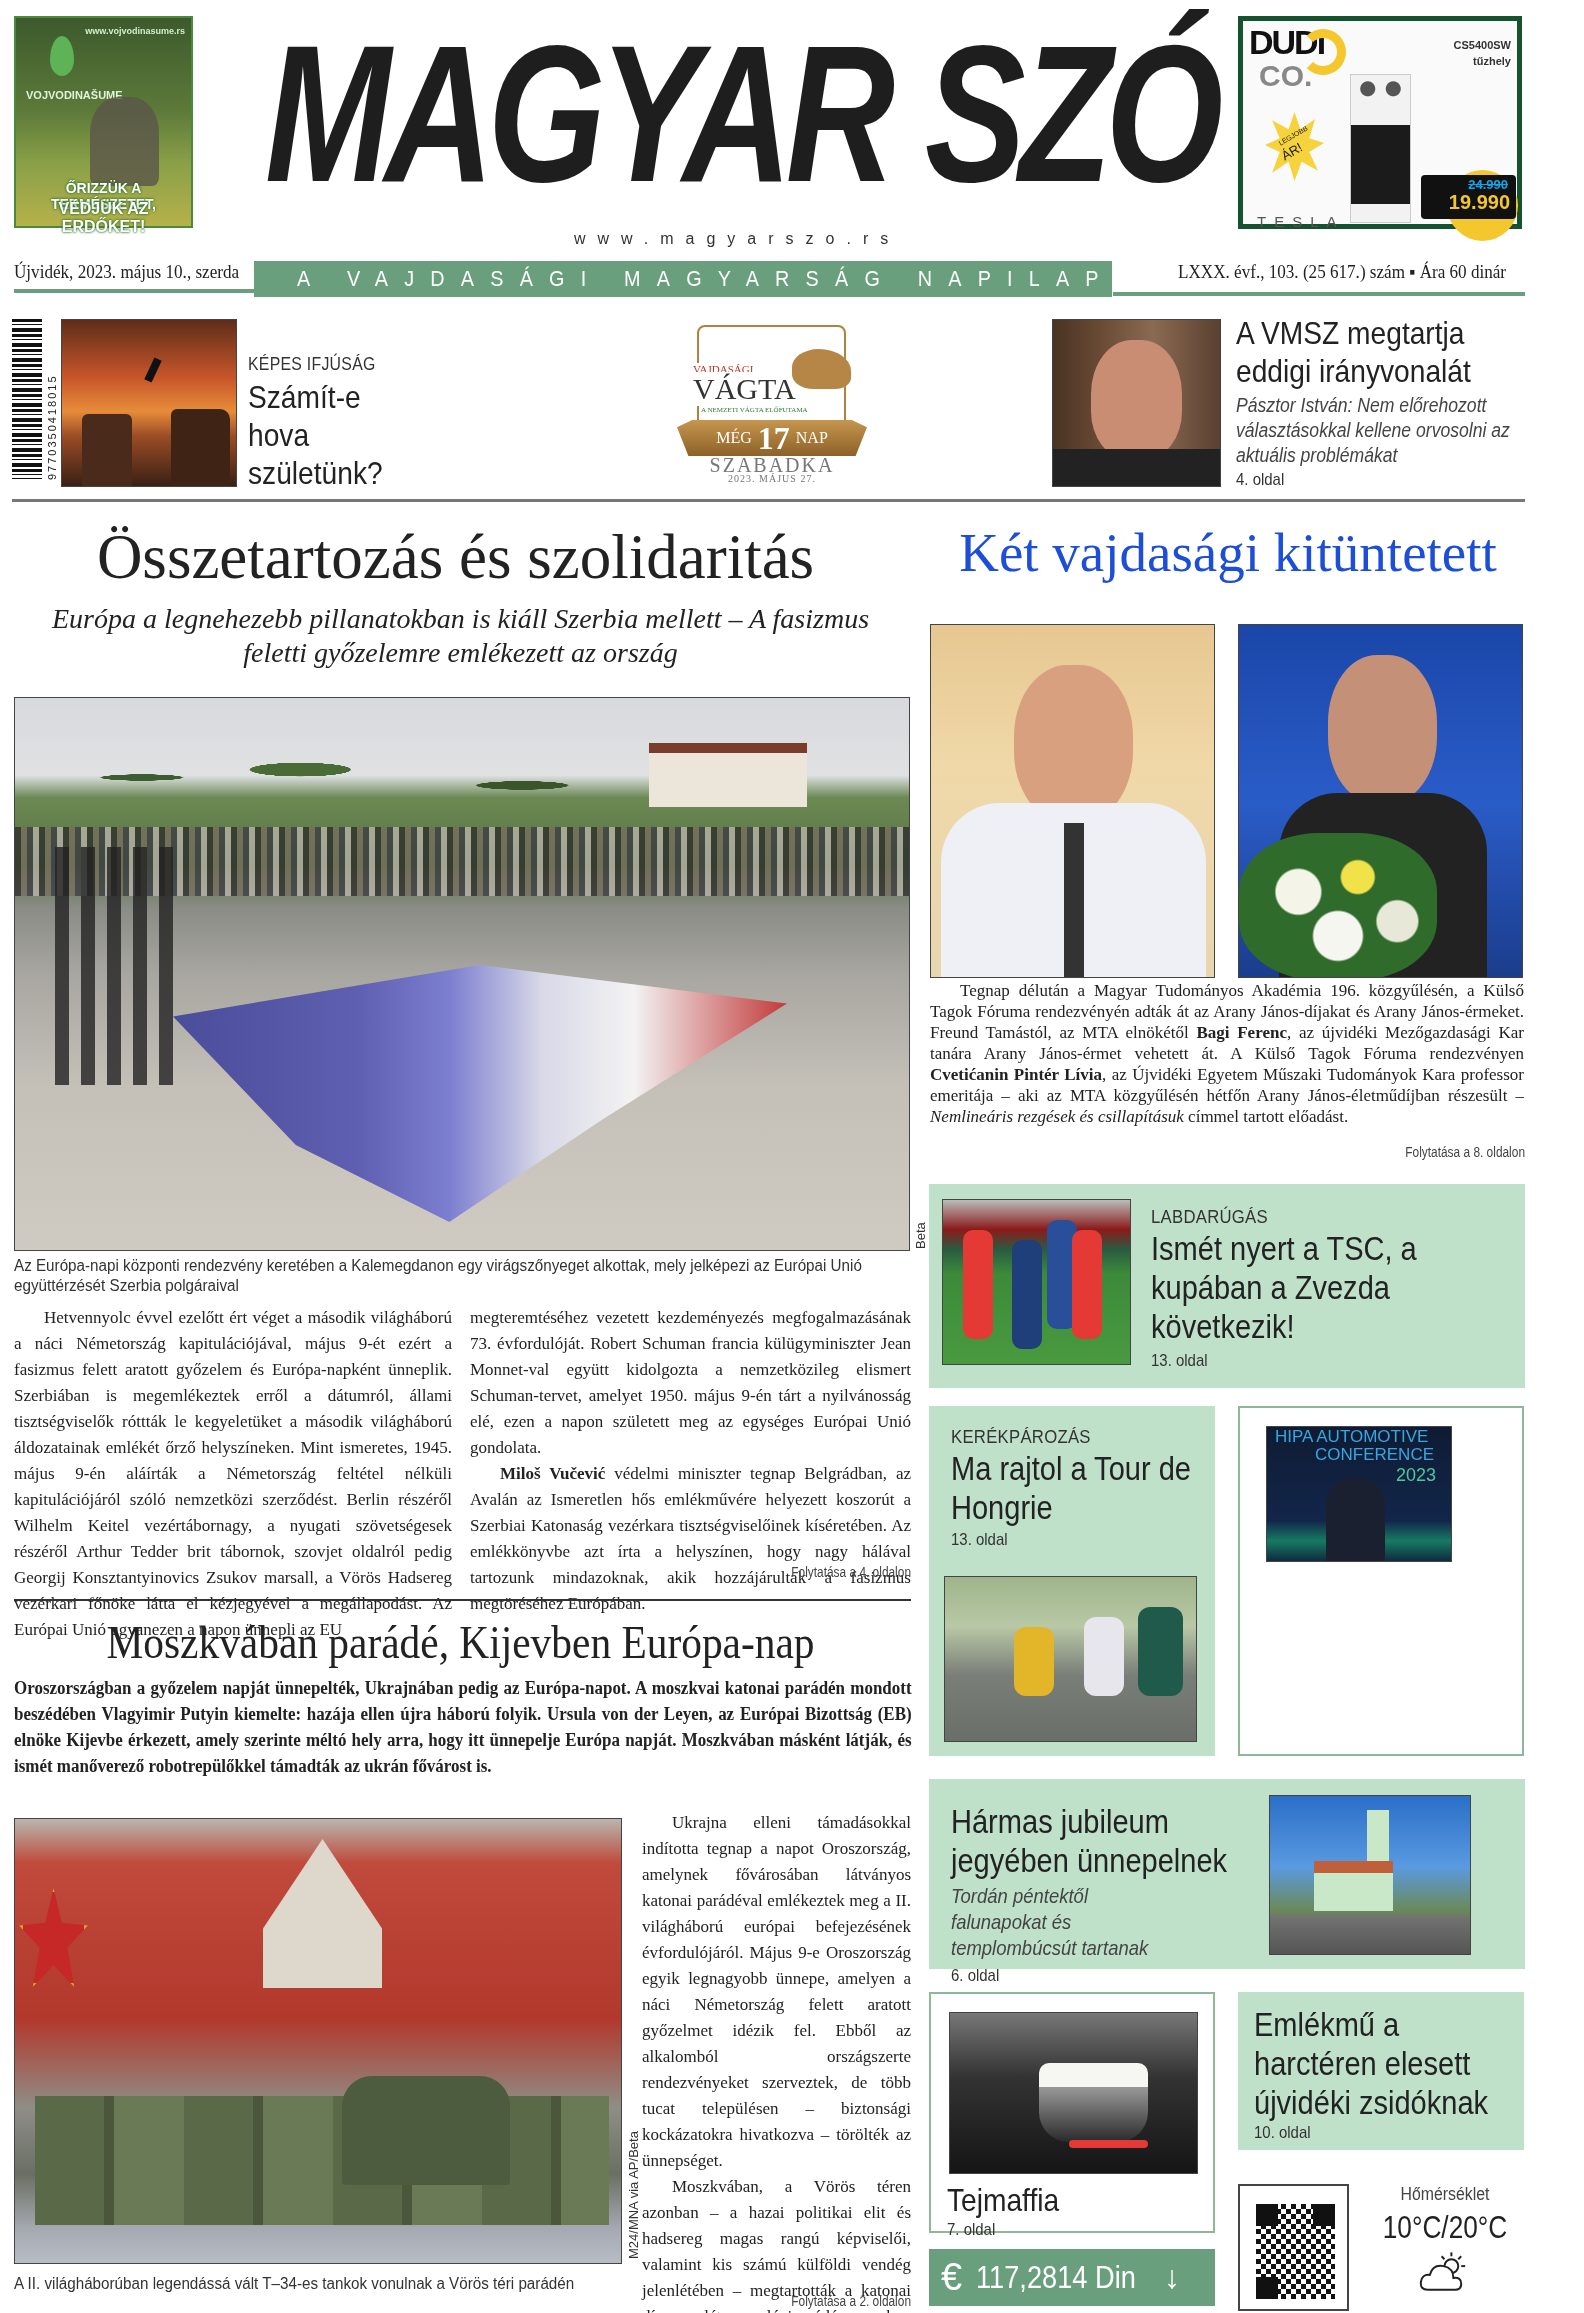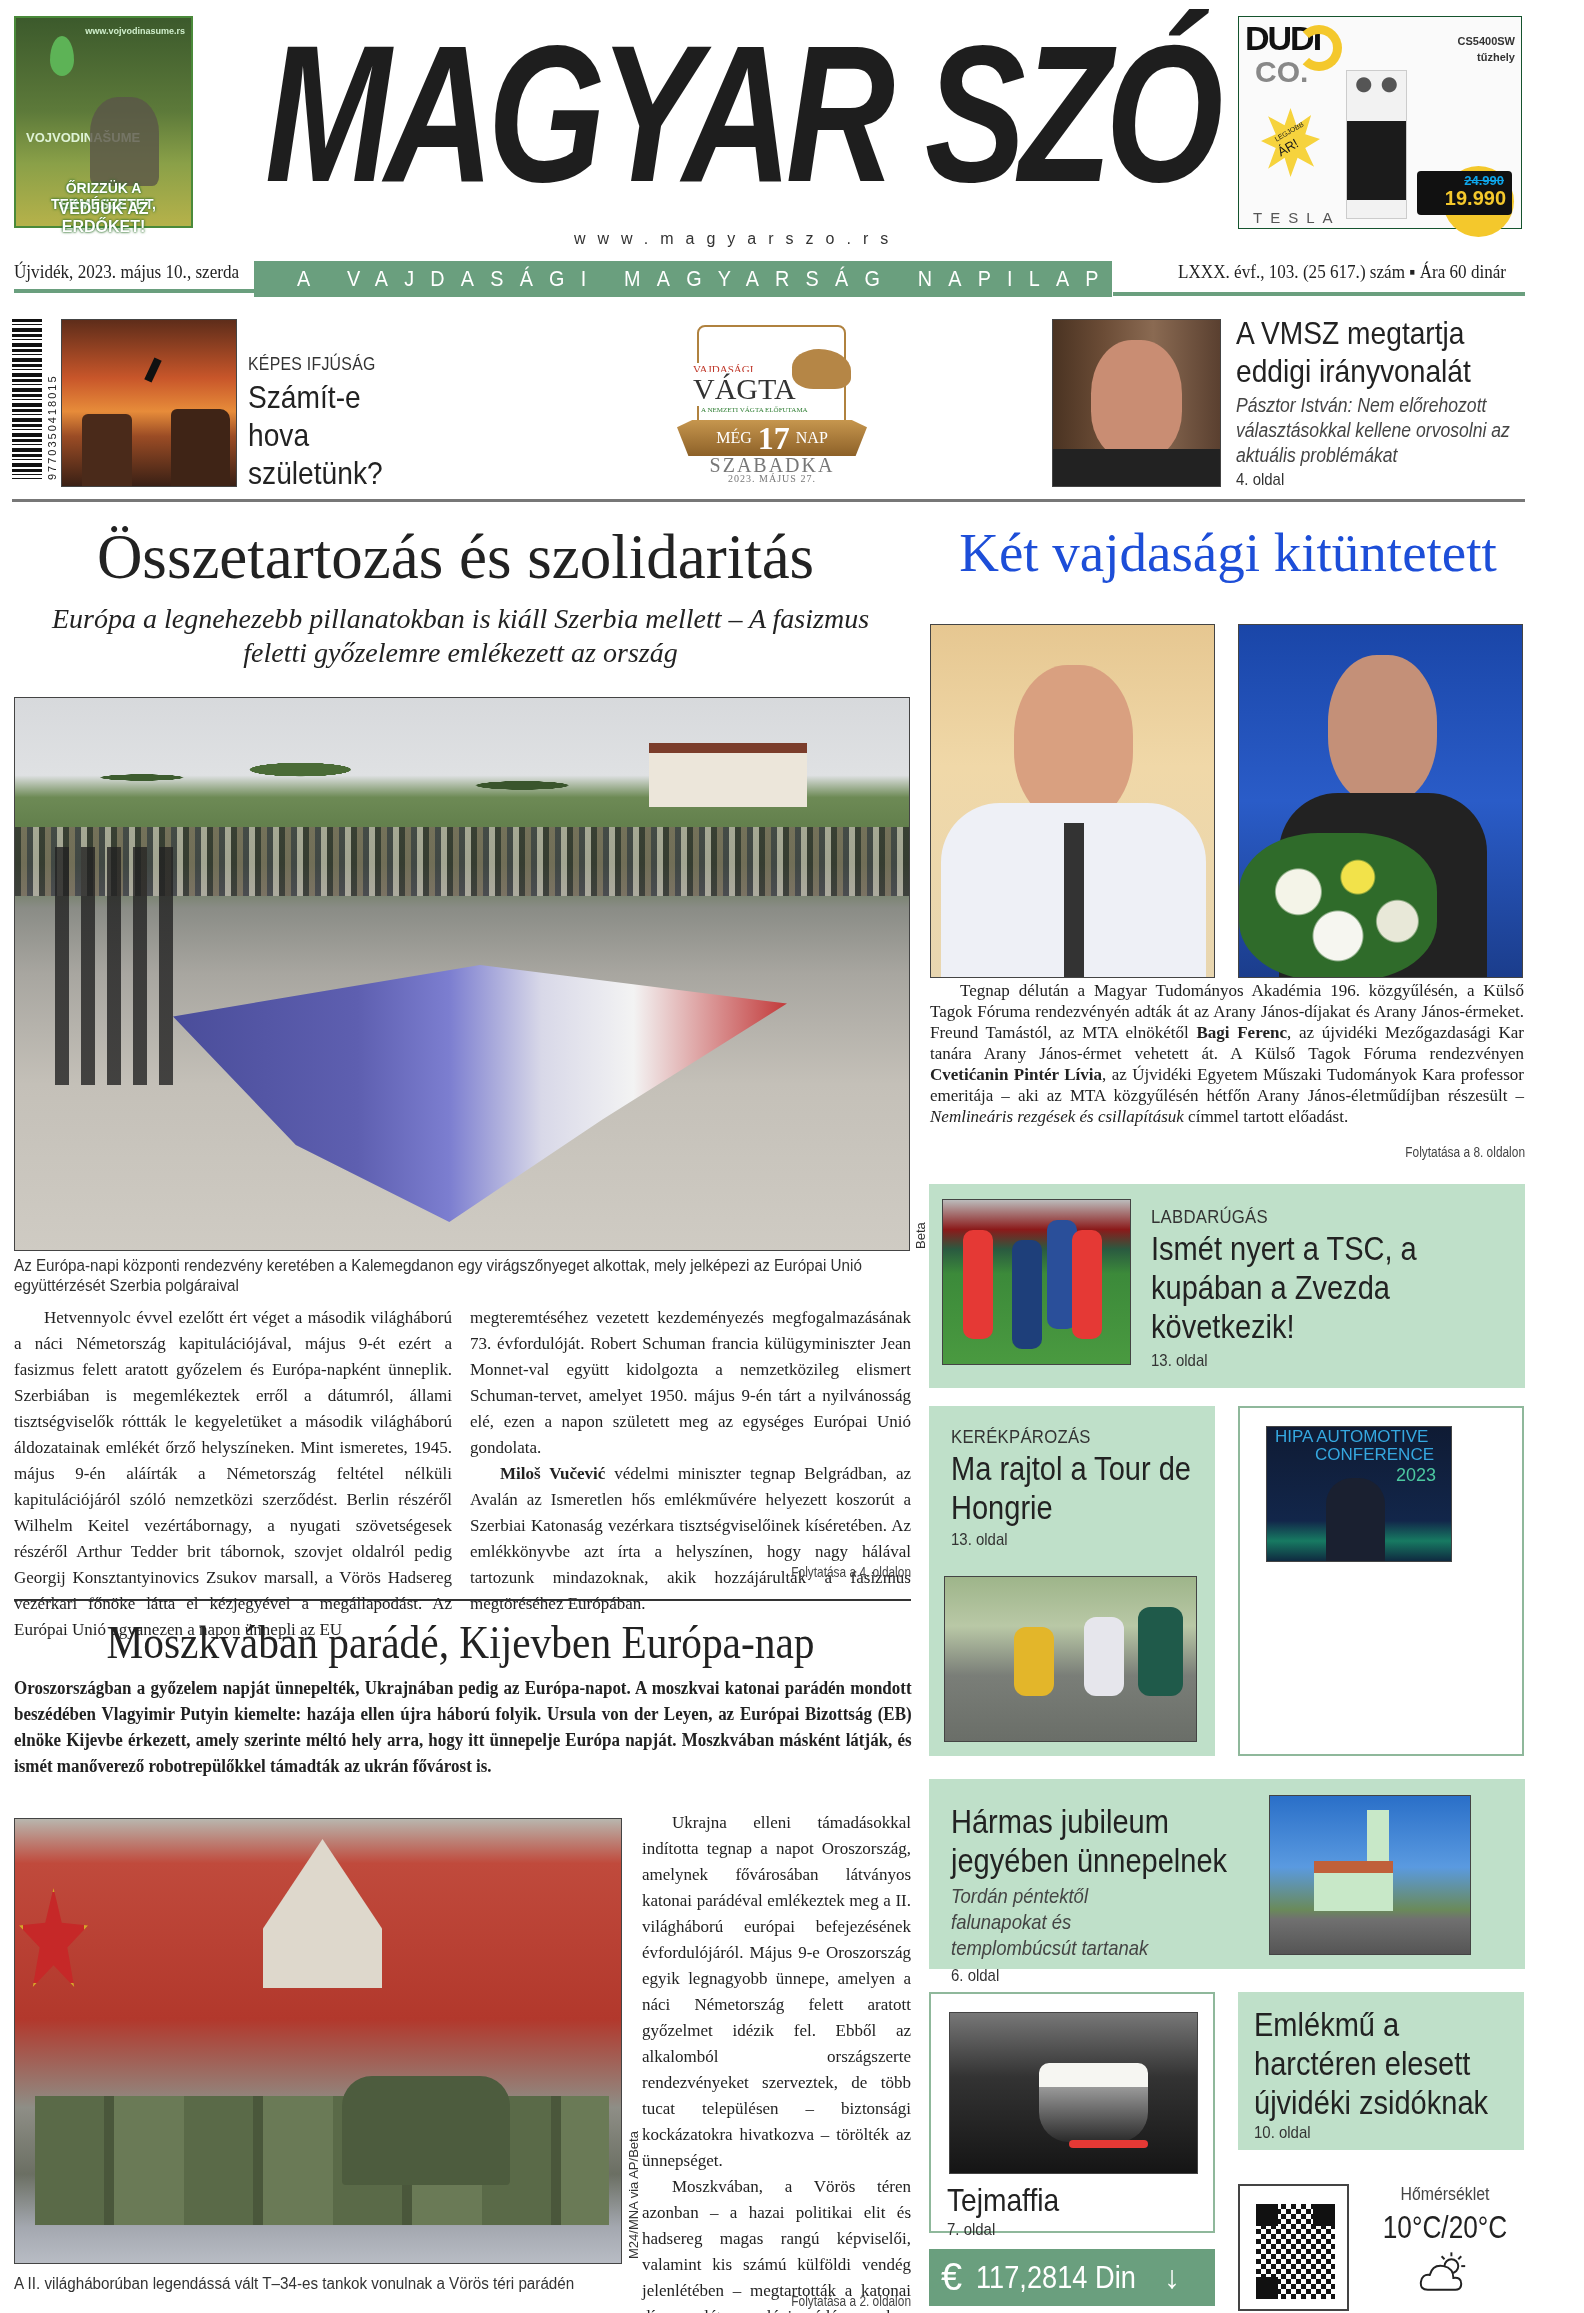--- a/index.html
+++ b/index.html
@@ -19,21 +19,21 @@
   .body-text p { text-indent: 30px; }
   .cont { font-family: "Liberation Sans", sans-serif; font-size: 14px; color: #444; text-align: right; transform: scaleX(0.85); transform-origin: right; }
   .rule { position: absolute; height: 3px; background: #777; }
 </style>
 </head>
 <body>
 
 <div class="abs" style="left:14px;top:16px;width:179px;height:212px;background:linear-gradient(180deg,#3c5a2c 0%,#5d7a3a 45%,#8aa048 70%,#b6b24a 100%);border:2px solid #4a8a3a;">
   <div class="abs sans" style="right:6px;top:8px;font-size:9px;color:#cfeecb;font-weight:bold;">www.vojvodinasume.rs</div>
   <div class="abs" style="left:34px;top:18px;width:24px;height:40px;background:#5db356;border-radius:50% 50% 50% 50% / 60% 60% 40% 40%;"></div>
-  <div class="abs sans" style="left:10px;top:71px;font-size:13px;color:#dff3d6;font-weight:bold;margin-top:41px;">VOJVODINAŠUME</div>
+  <div class="abs sans" style="left:10px;top:71px;font-size:11px;color:#dff3d6;font-weight:bold;">VOJVODINAŠUME</div>
   <div class="abs" style="left:74px;top:79px;width:69px;height:89px;background:#5a5548;border-radius:40% 40% 10% 10%;opacity:0.8;"></div>
   <div class="abs sans" style="left:0;width:100%;top:162px;text-align:center;font-size:14px;font-weight:bold;color:#fff;text-shadow:0 0 3px #2d6f2a,0 0 2px #2d6f2a;">ŐRIZZÜK A TERMÉSZETET,</div>
   <div class="abs sans" style="left:0;width:100%;top:182px;text-align:center;font-size:16px;font-weight:bold;color:#fff;text-shadow:0 0 3px #2d6f2a,0 0 2px #2d6f2a;">VÉDJÜK AZ ERDŐKET!</div>
 </div>
 
 <div class="abs sans" style="left:265px;top:0px;width:515px;height:228px;font-size:194px;font-weight:bold;font-style:italic;letter-spacing:-8px;color:#1e1e1e;transform:scaleX(0.78);transform-origin:left top;line-height:228px;white-space:nowrap;">MAGYAR SZÓ</div>
 <div class="abs sans" style="left:574px;top:230px;font-size:16px;letter-spacing:12px;color:#333;">www.magyarszo.rs</div>
 
 <div class="abs serif" style="left:14px;top:261px;font-size:19px;color:#222;transform:scaleX(0.9);transform-origin:left;white-space:nowrap;">Újvidék, 2023. május 10., szerda</div>
 <div class="abs" style="left:14px;top:289px;width:248px;height:4px;background:#6a9f7e;"></div>
@@ -41,21 +41,21 @@
   <div class="sans" style="color:#fff;font-size:22px;letter-spacing:18px;text-align:center;line-height:36px;white-space:nowrap;transform:scaleX(0.9);">A VAJDASÁGI MAGYARSÁG NAPILAPJA</div>
 </div>
 <div class="abs" style="left:1020px;top:289px;width:0;height:4px;background:#6a9f7e;"></div>
 <div class="abs serif" style="left:1178px;top:261px;font-size:19px;color:#222;white-space:nowrap;transform:scaleX(0.9);transform-origin:left;">
   <span>LXXX. évf., 103. (25 617.) szám</span>
   <span>▪</span>
   <span>Ára 60 dinár</span>
 </div>
 <div class="abs" style="left:1113px;top:292px;width:412px;height:4px;background:#6a9f7e;"></div>
 
-<div class="abs" style="left:1238px;top:16px;width:284px;height:213px;border:1px solid #14532d;background:#fafafa;">
+<div class="abs" style="left:1238px;top:16px;width:284px;height:213px;border:5px solid #14532d;background:#fafafa;">
   <div class="abs sans" style="left:6px;top:2px;font-size:34px;font-weight:900;color:#111;letter-spacing:-2px;">DUDI</div>
   <div class="abs sans" style="left:16px;top:38px;font-size:30px;font-weight:900;color:#888;">CO.</div>
   <div class="abs" style="left:57px;top:8px;width:46px;height:46px;border:9px solid #f4c82c;border-radius:50%;border-left-color:transparent;"></div>
   <div class="abs sans" style="right:6px;top:18px;font-size:11px;font-weight:bold;color:#333;">CS5400SW</div>
   <div class="abs sans" style="right:6px;top:34px;font-size:11px;font-weight:bold;color:#333;">tűzhely</div>
   <div class="abs" style="left:107px;top:53px;width:61px;height:149px;background:#f2f2f2;border:1px solid #ccc;">
     <div class="abs" style="left:4px;top:4px;width:51px;height:28px;background:radial-gradient(circle at 25% 35%,#555 7px,transparent 8px),radial-gradient(circle at 75% 35%,#555 7px,transparent 8px);"></div>
     <div class="abs" style="left:0;top:50px;width:100%;height:79px;background:#1b1b1b;"></div>
   </div>
   <div class="abs" style="left:22px;top:91px;width:59px;height:69px;background:#f6d33d;clip-path:polygon(50% 0,60% 25%,85% 10%,75% 38%,100% 45%,75% 58%,90% 85%,62% 72%,50% 100%,40% 72%,12% 88%,25% 58%,0 48%,25% 38%,12% 12%,40% 25%);">

